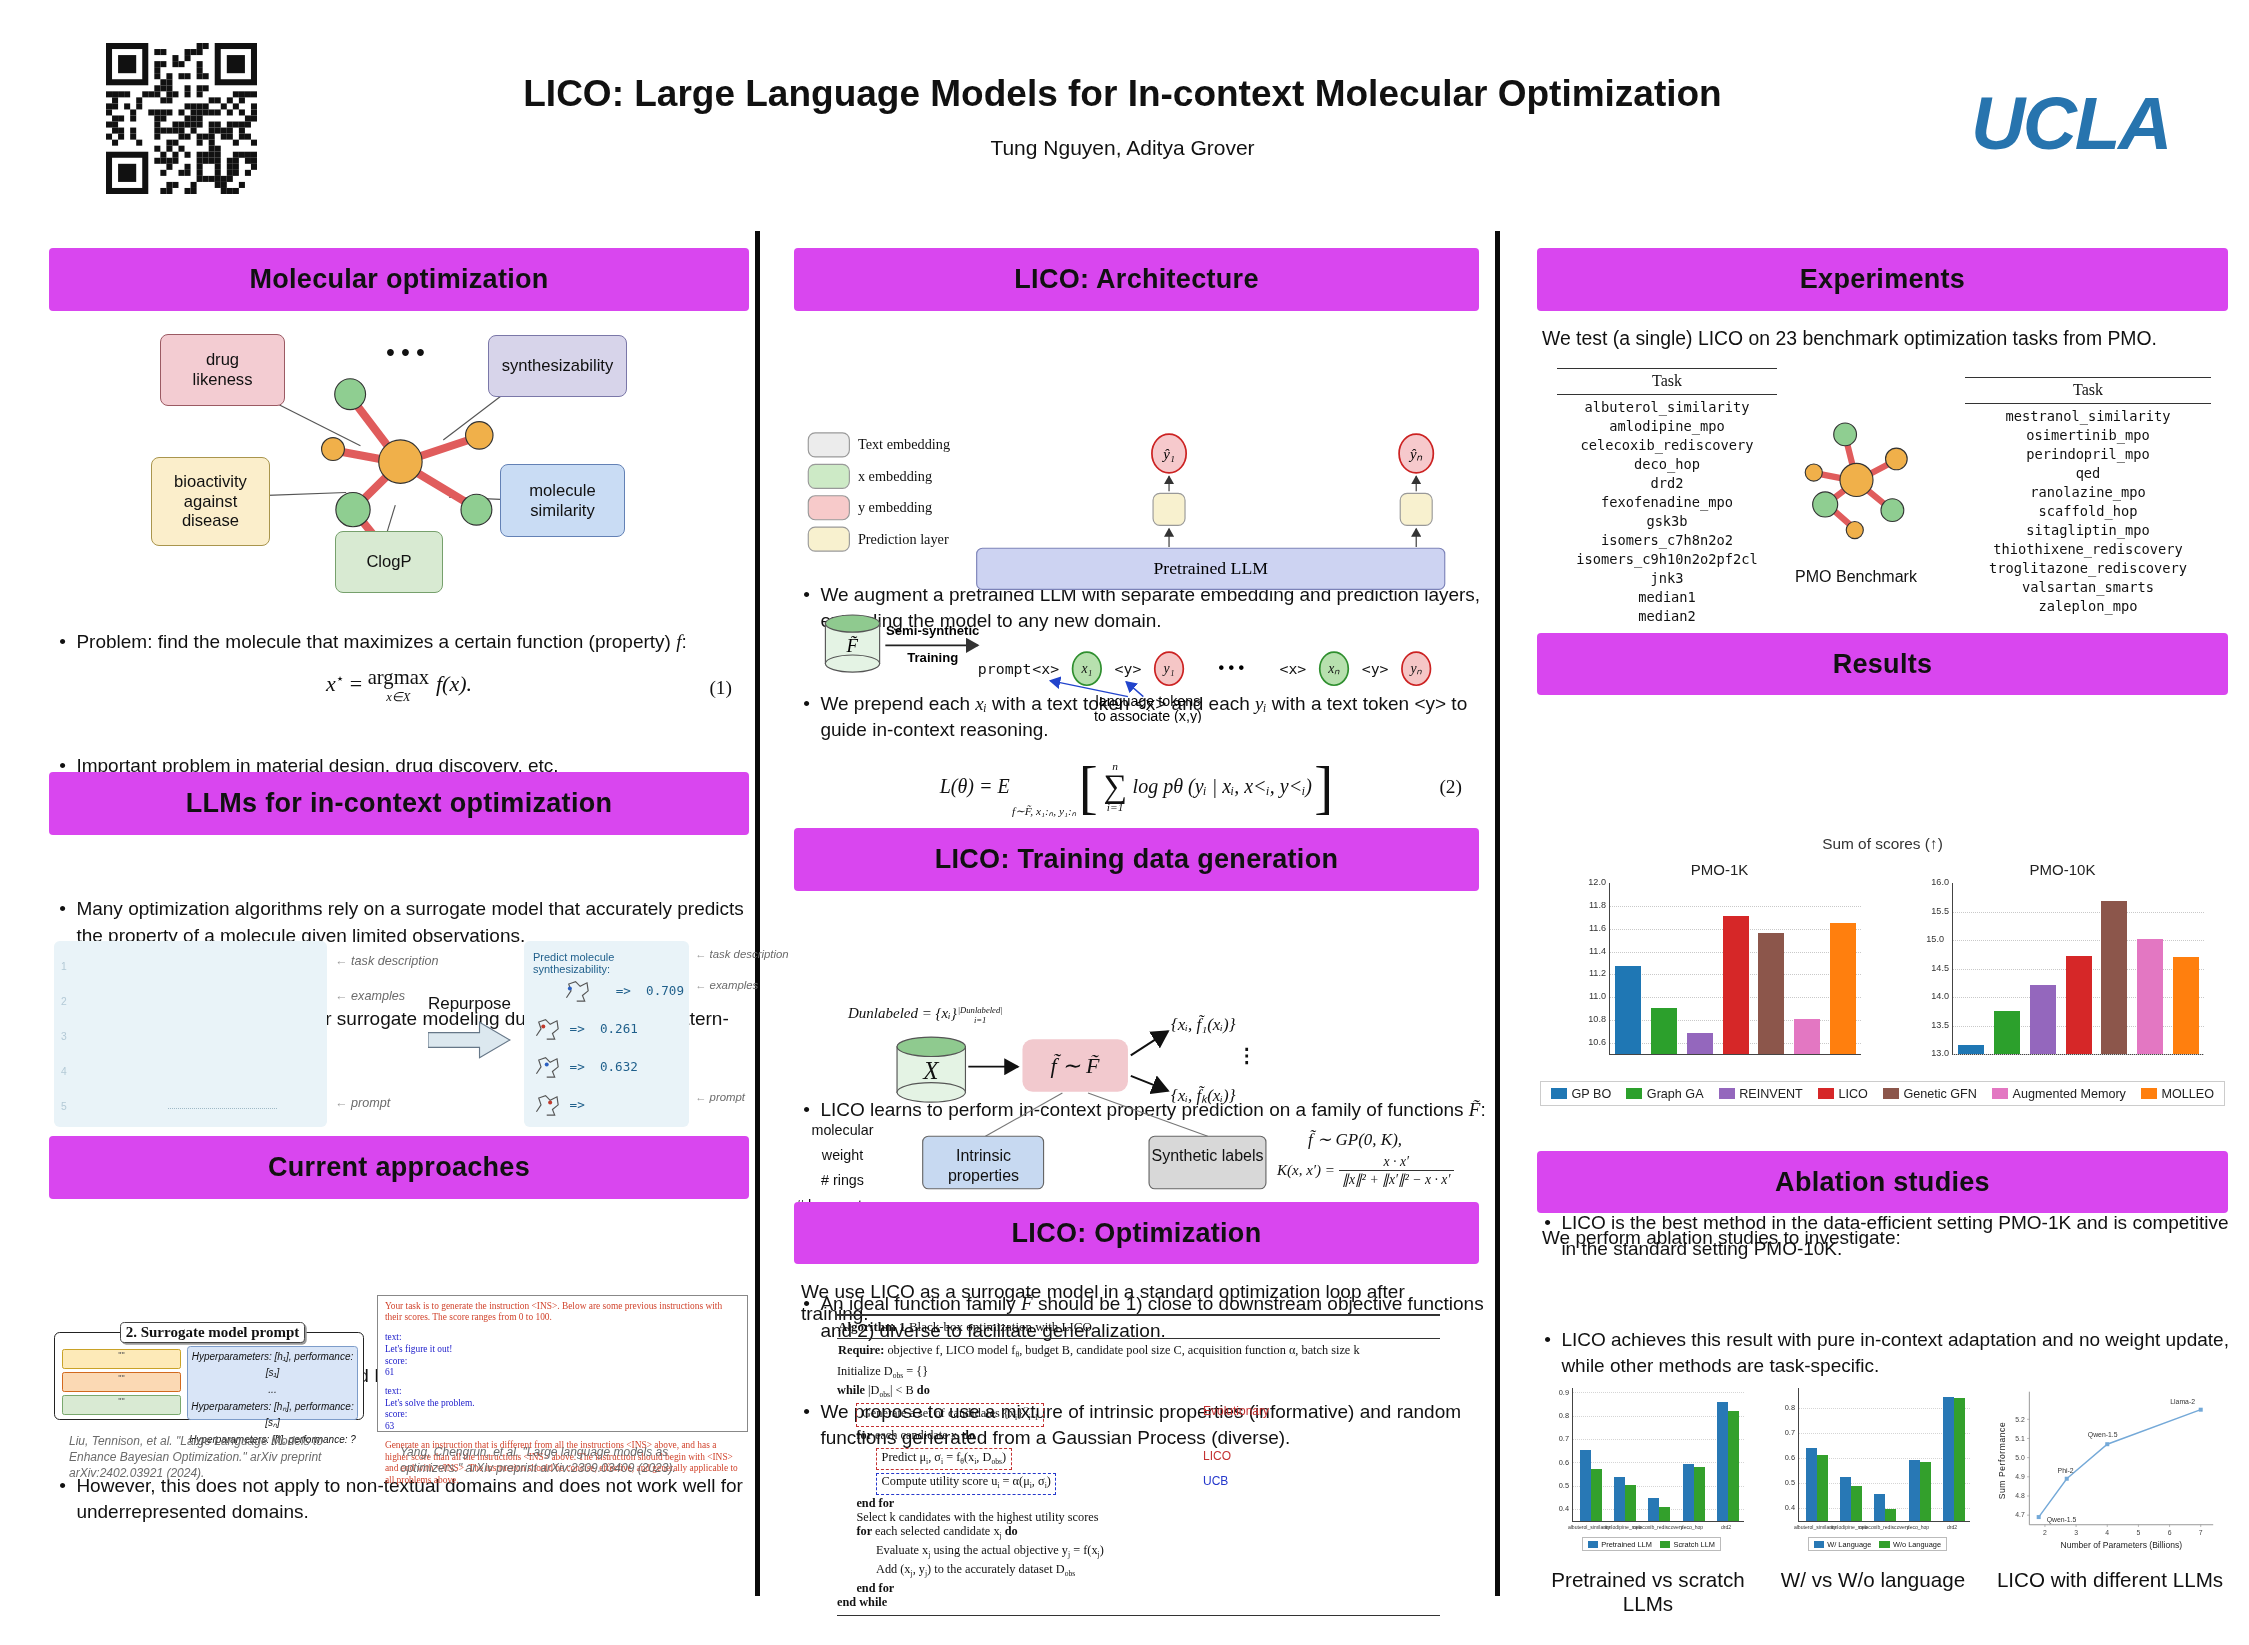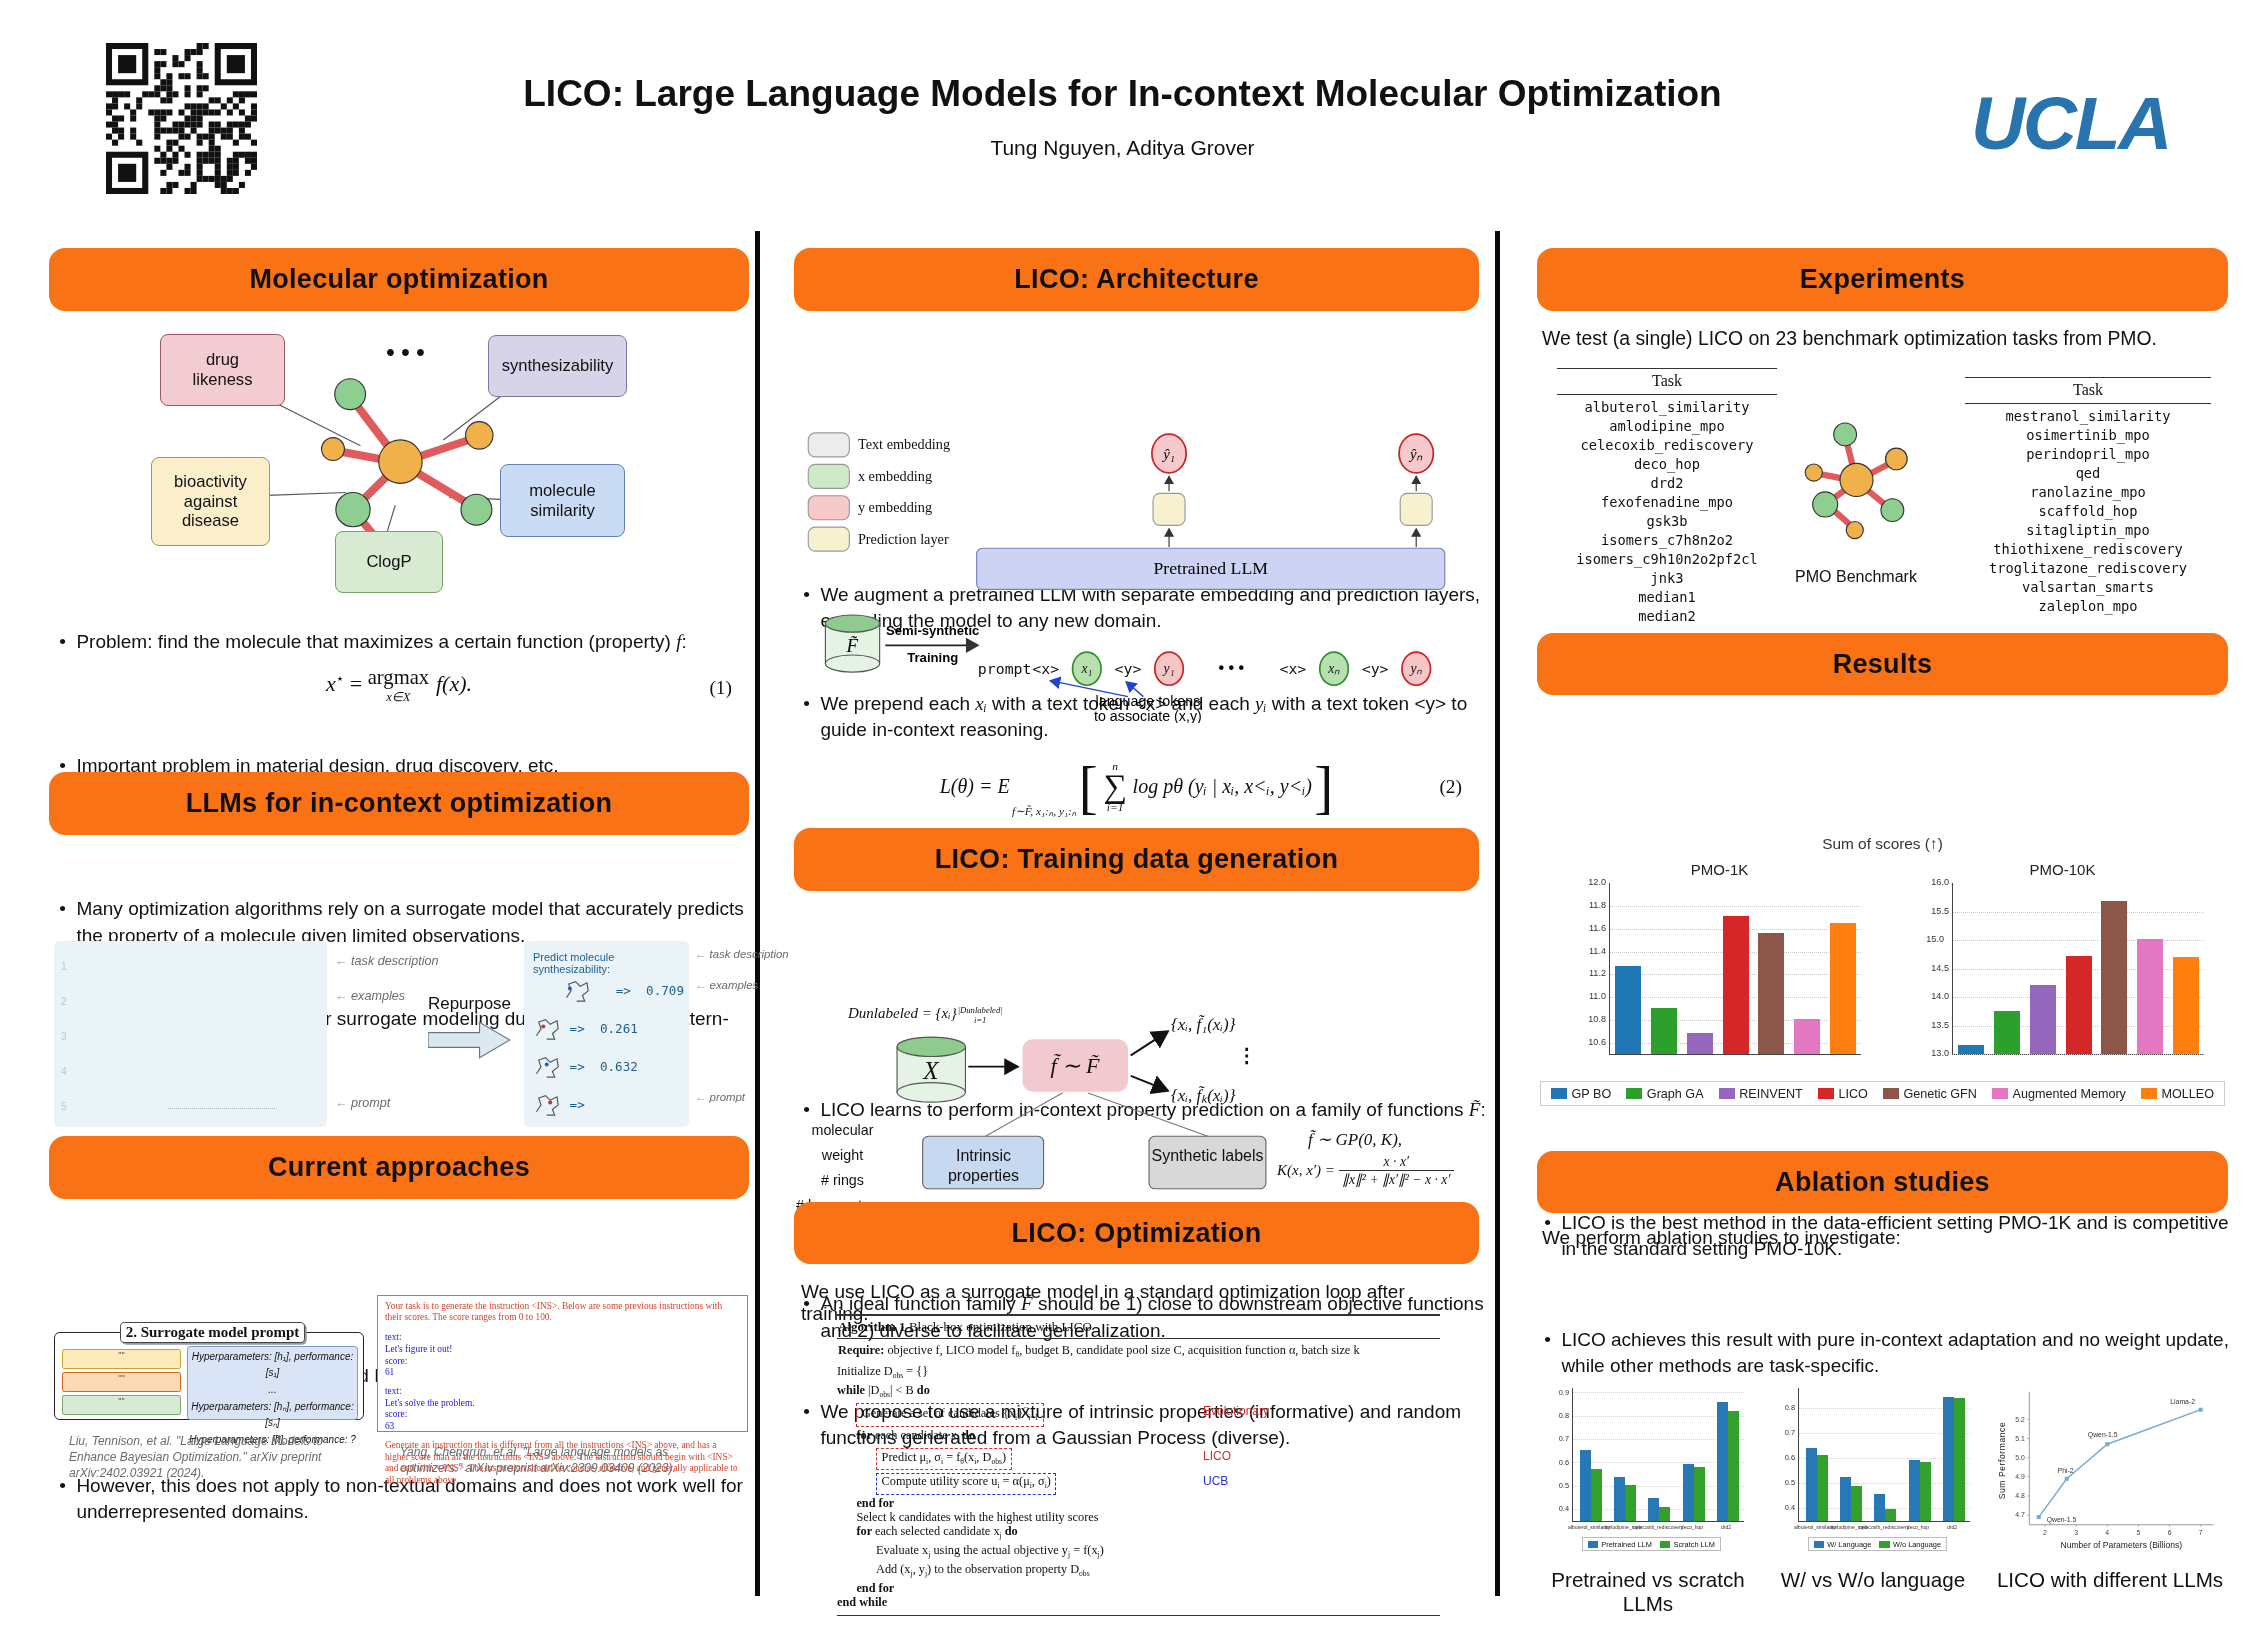--- a/index.html
+++ b/index.html
@@ -1,18 +1,18 @@
 <!DOCTYPE html>
 <html style="font-size:9.1px"><head>
 <meta charset="utf-8">
 <style>
   html,body{margin:0;padding:0}
   body{width:2250px;height:1645px;background:#ffffff;font-family:"Liberation Sans",sans-serif;color:#111;position:relative;overflow:hidden}
   .abs{position:absolute}
-  .sechdr{background:#f97316;border-radius:16px;display:flex;align-items:center;justify-content:center;font-weight:bold;font-size:27px;letter-spacing:0.3px}
+  .sechdr{background:#d946ef;border-radius:4px;display:flex;align-items:center;justify-content:center;font-weight:bold;font-size:27px;letter-spacing:0.3px}
   .divider{background:#0a0a0a;width:5.1px}
   .bullet{font-size:19px;line-height:1.38;padding-left:19.4px;position:relative}
   .bullet::before{content:"•";position:absolute;left:2.3px;top:0}
   .math{font-family:"Liberation Serif",serif;font-style:italic}
   .serif{font-family:"Liberation Serif",serif}
   .mono{font-family:"DejaVu Sans Mono",monospace}
   .grayit{color:#6b6b6b;font-style:italic}
   .dbox{border-radius:8px;border:1.1px solid #888;display:flex;align-items:center;justify-content:center;text-align:center;font-size:16.6px;line-height:1.2}
   .sg-sub{font-size:.62em;vertical-align:-.35em}
   .sg-sup{font-size:.62em;vertical-align:.55em}
@@ -567,21 +567,21 @@
       <div class="alg-line "><span>Initialize D</span><span class="sg-sub">obs</span><span> = {}</span></div>
       <div class="alg-line "><span class="sg-b">while </span><span>|D</span><span class="sg-sub">obs</span><span>| &lt; B </span><span class="sg-b">do</span></div>
       <div class="alg-line ind1"><span class="boxr"><span>Generate a set of candidates {x</span><span class="sg-sub">i</span><span>}</span><span class="sg-sup">C</span><span class="sg-sub">i=1</span></span><span class="sidelab" style="left: 366px; top: 2.3px; color: rgb(196, 49, 49);">Evolutionary</span></div>
       <div class="alg-line ind1"><span class="sg-b">for </span><span>each candidate x</span><span class="sg-sub">i</span><span> </span><span class="sg-b">do</span></div>
       <div class="alg-line ind2"><span class="boxr"><span>Predict μ</span><span class="sg-sub">i</span><span>, σ</span><span class="sg-sub">i</span><span> = f</span><span class="sg-sub">θ</span><span>(x</span><span class="sg-sub">i</span><span>, D</span><span class="sg-sub">obs</span><span>)</span></span><span class="sidelab" style="left: 366px; top: 2.3px; color: rgb(196, 49, 49);">LICO</span></div>
       <div class="alg-line ind2"><span class="boxb"><span>Compute utility score u</span><span class="sg-sub">i</span><span> = α(μ</span><span class="sg-sub">i</span><span>, σ</span><span class="sg-sub">i</span><span>)</span></span><span class="sidelab" style="left: 366px; top: 2.3px; color: rgb(36, 55, 204);">UCB</span></div>
       <div class="alg-line ind1"><span class="sg-b">end for</span></div>
       <div class="alg-line ind1"><span>Select k candidates with the highest utility scores</span></div>
       <div class="alg-line ind1"><span class="sg-b">for </span><span>each selected candidate x</span><span class="sg-sub">j</span><span> </span><span class="sg-b">do</span></div>
       <div class="alg-line ind2"><span>Evaluate x</span><span class="sg-sub">j</span><span> using the actual objective y</span><span class="sg-sub">j</span><span> = f(x</span><span class="sg-sub">j</span><span>)</span></div>
-      <div class="alg-line ind2"><span>Add (x</span><span class="sg-sub">j</span><span>, y</span><span class="sg-sub">j</span><span>) to the observation property D</span><span class="sg-sub">obs</span></div>
+      <div class="alg-line ind2"><span>Add (x</span><span class="sg-sub">j</span><span>, y</span><span class="sg-sub">j</span><span>) to the accurately dataset D</span><span class="sg-sub">obs</span></div>
       <div class="alg-line ind1"><span class="sg-b">end for</span></div>
       <div class="alg-line "><span class="sg-b">end while</span></div>
     </div>
 </div>
 
 <div class="abs sechdr" style="left:1537px;top:248px;width:691px;height:63px">
     <span>Experiments</span>
   </div>
 <div class="abs" style="left:1542px;top:327px;width:680px;font-size:19.4px">We test (a single) LICO on 23 benchmark optimization tasks from PMO.</div>
 

